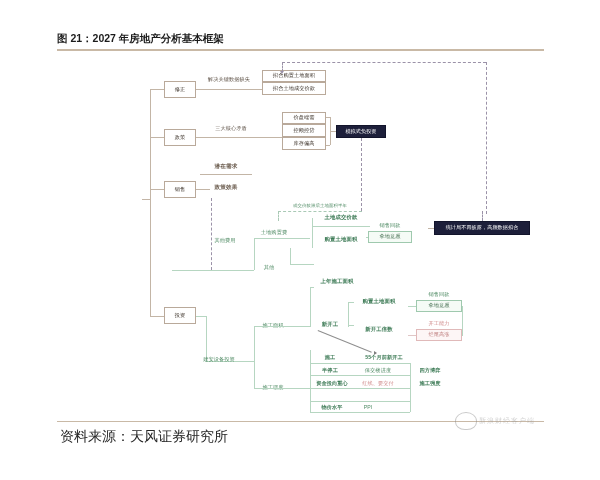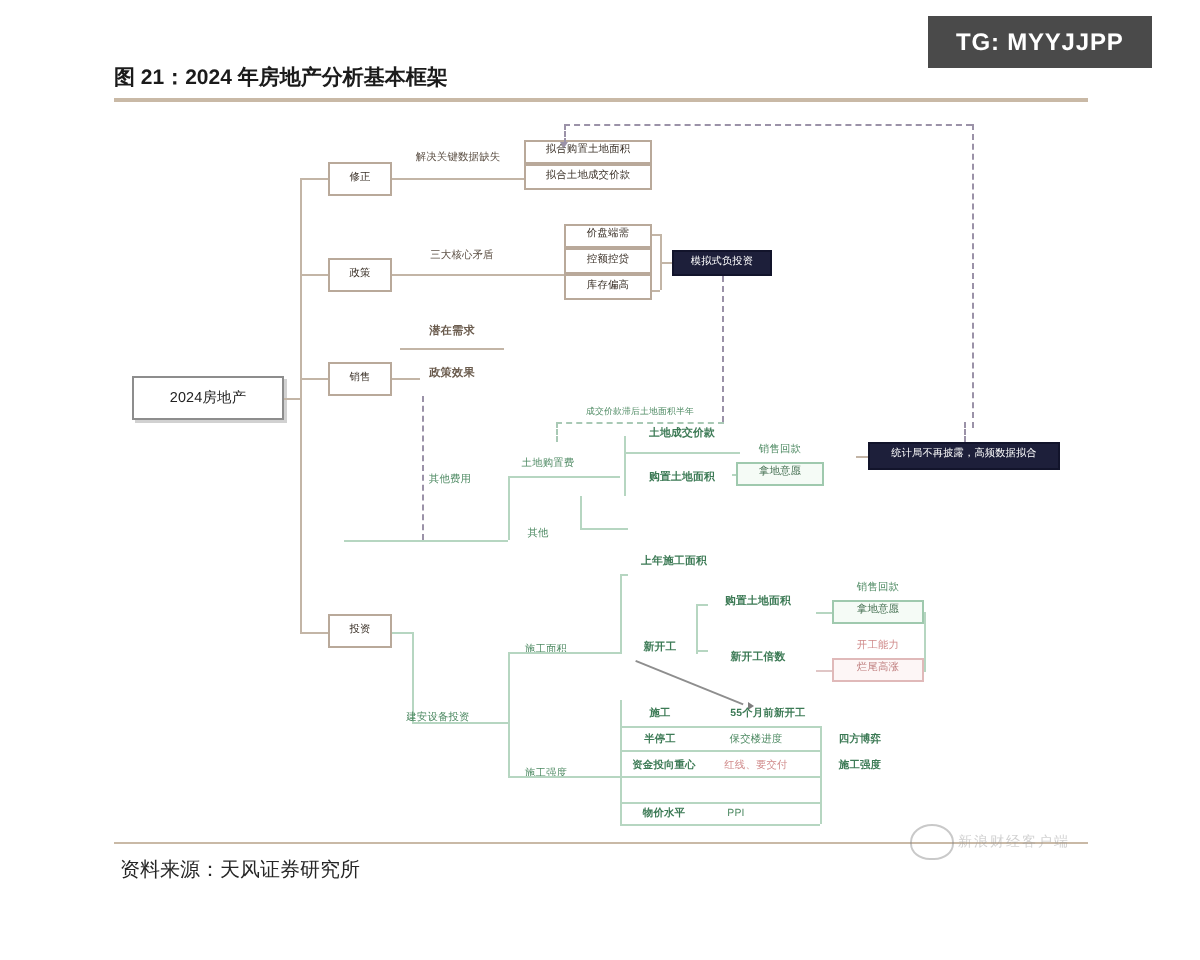--- a/index.html
+++ b/index.html
@@ -34,21 +34,21 @@
   .fig-rule{
     position:absolute;left:57px;top:49px;width:487px;height:1.6px;
     background:#c9b9a6;
   }
   .foot-rule{
     position:absolute;left:57px;top:421px;width:487px;height:1.2px;
     background:#c9b9a6;
   }
   .fig-source{
     position:absolute;left:60px;top:428px;
-    font-size:10px;color:#262626;white-space:nowrap;
+    font-size:14px;color:#262626;white-space:nowrap;
   }
 
   
   .sina-logo{
     position:absolute;left:455px;top:412px;
     width:90px;height:18px;opacity:.45;
   }
   .sina-logo .eye{
     position:absolute;left:0;top:0;width:20px;height:16px;
     border:1.4px solid #8a8a8a;border-radius:50% 50% 45% 45%;
@@ -106,24 +106,23 @@
     border-top:2px solid transparent;border-bottom:2px solid transparent;
     border-left:3px solid #7e7e7e;
   }
   .diag{position:absolute;transform-origin:0 0;height:0;border-top:0.8px solid #8e8e8e;}
 </style>
 </head>
 <body>
 
 <div id="stage">
 
-  <div class="fig-title">图 21：2024 年房地产分析基本框架</div>
+  <div class="fig-title">图 21：2027 年房地产分析基本框架</div>
   <div class="fig-rule"></div>
 
-  <div class="node box-root" style="left:66px;top:188px;width:76px;height:22px;">2024房地产</div>
 
   <div class="ln h" style="left:142px;top:199px;width:8px;"></div>
   <div class="ln v" style="left:150px;top:89px;height:227px;"></div>
 
   <div class="ln h" style="left:150px;top:89px;width:14px;"></div>
   <div class="node box" style="left:164px;top:81px;width:32px;height:17px;">修正</div>
   <div class="ln h" style="left:196px;top:89px;width:66px;"></div>
   <div class="node lbl" style="left:196px;top:75px;width:66px;height:10px;">解决关键数据缺失</div>
   <div class="node box" style="left:262px;top:70px;width:64px;height:12px;">拟合购置土地面积</div>
   <div class="node box" style="left:262px;top:82px;width:64px;height:13px;">拟合土地成交价款</div>
@@ -249,15 +248,14 @@
   <div class="ln-g v" style="left:462px;top:306px;height:30px;"></div>
 
   <div class="foot-rule"></div>
   <div class="fig-source">资料来源：天风证券研究所</div>
 
   <div class="sina-logo">
     <div class="eye"></div>
     <div class="txt">新浪财经客户端</div>
   </div>
 
-  <div class="tg-banner">TG: MYYJJPP</div>
 
 </div>
 
 </body></html>

